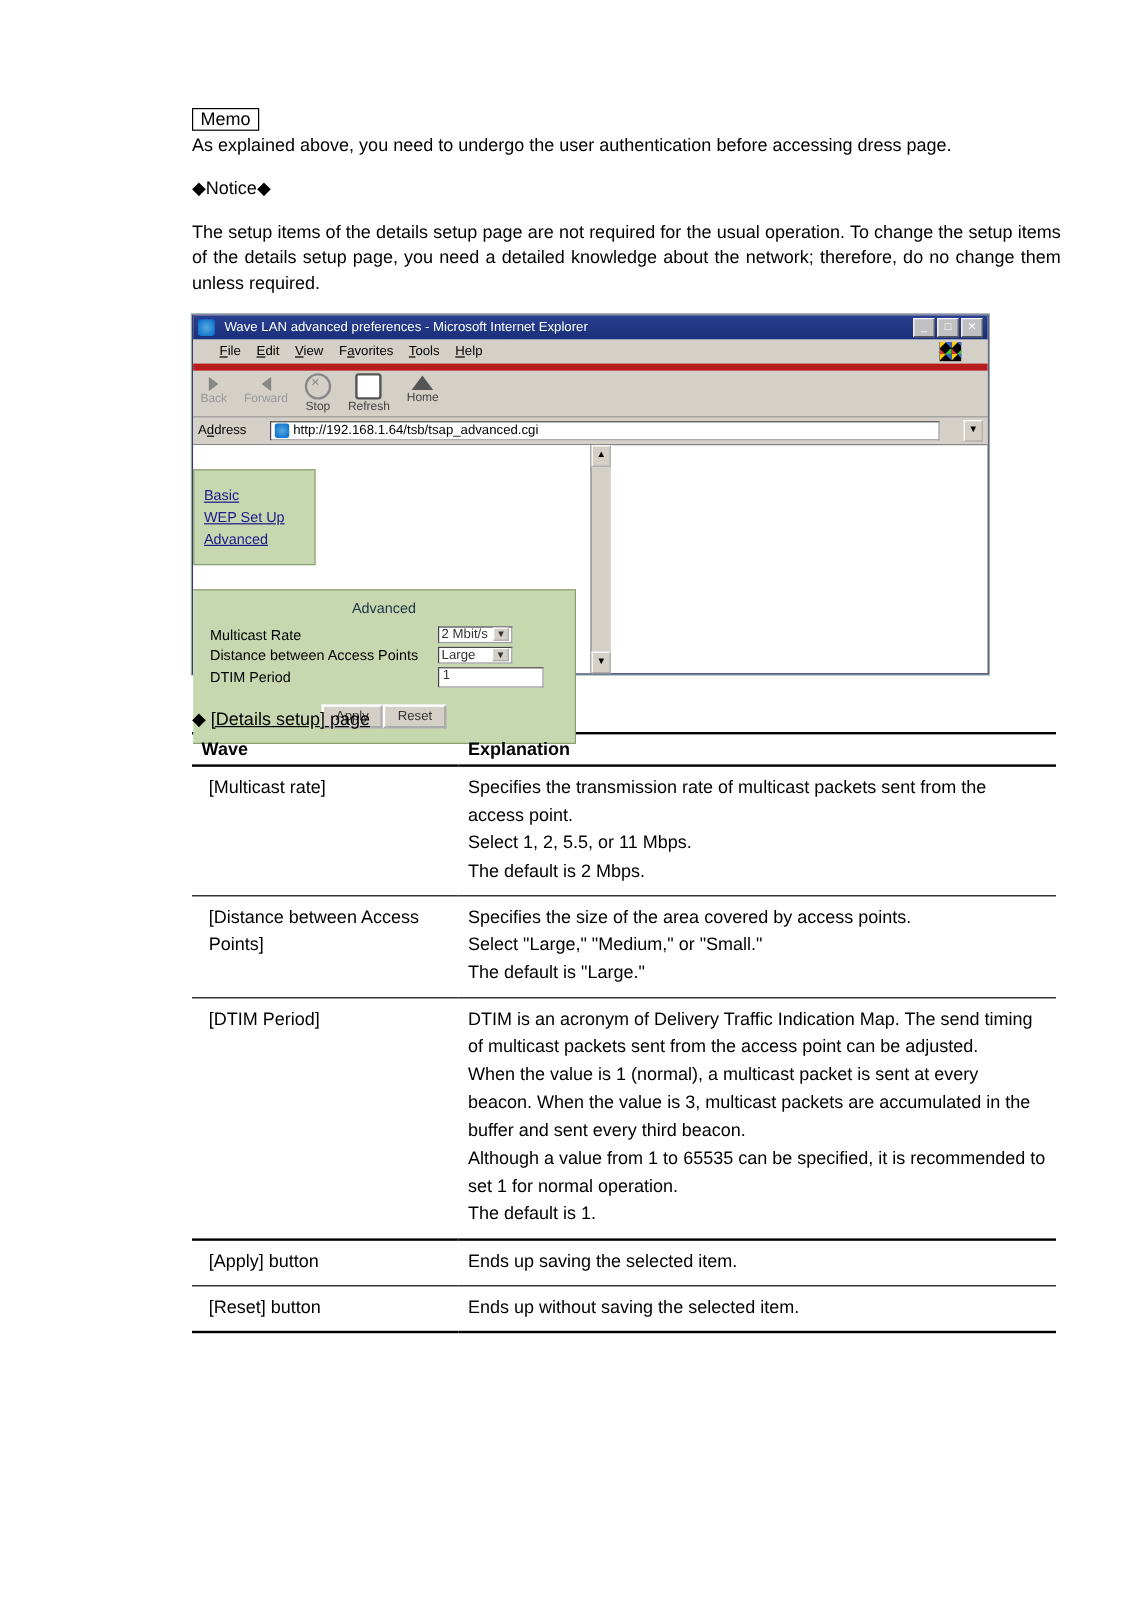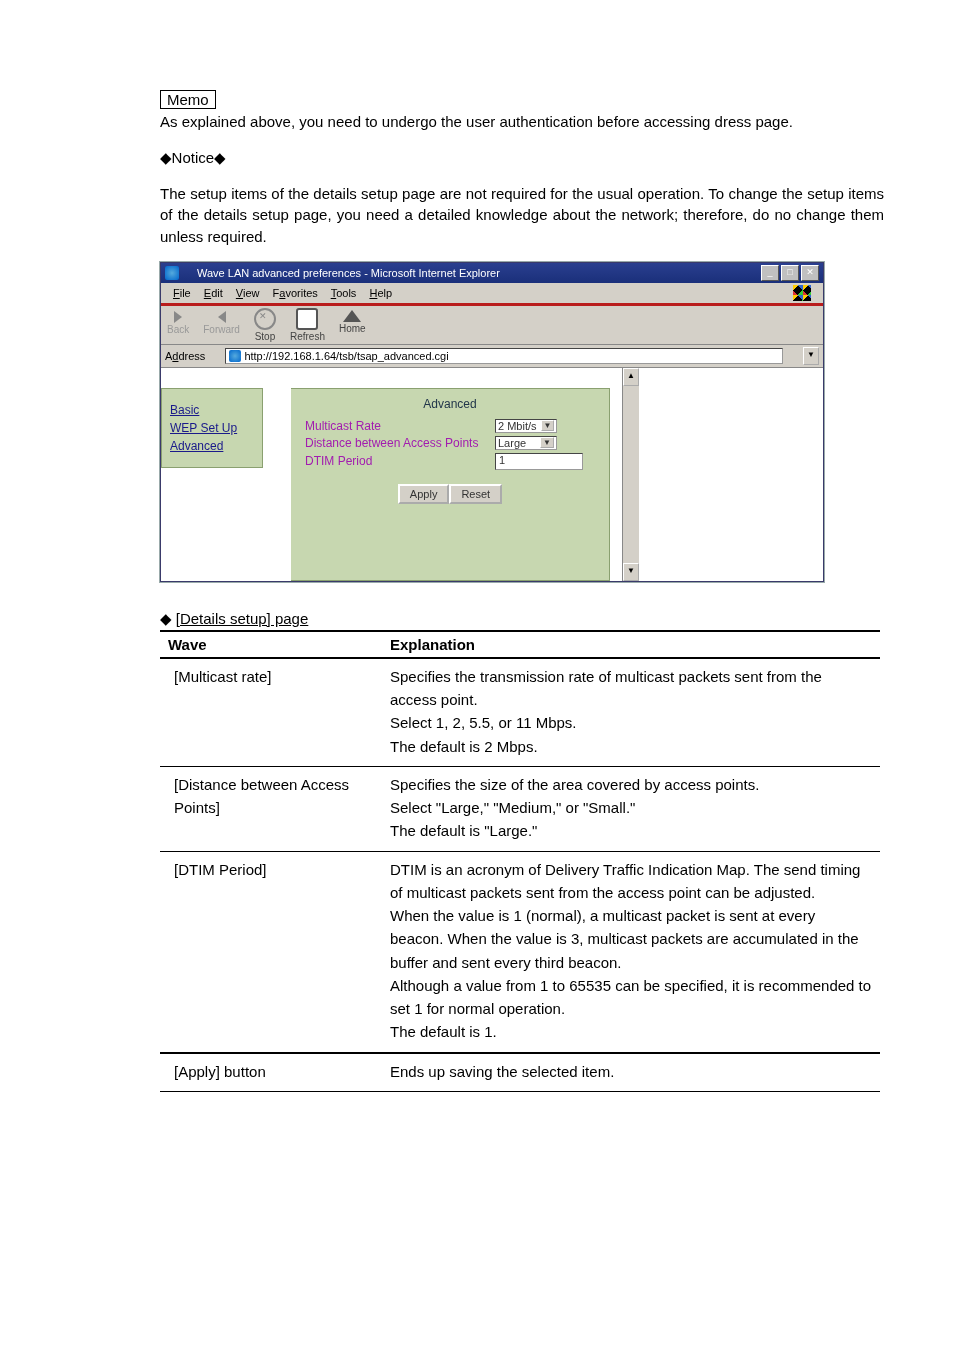--- a/index.html
+++ b/index.html
@@ -52,42 +52,42 @@
     align-items: center;
     justify-content: space-between;
     background: linear-gradient(#2a3f8f, #1a2f7a);
     color: #fff;
     padding: 2px 4px;
     font-size: 11px;
   }
   .titlebar .title {
     display: flex;
     align-items: center;
-    gap: 18px;
+    gap: 8px;
   }
   .titlebar .ie-icon {
     display:inline-block; width:14px; height:14px;
     background: radial-gradient(circle at 50% 50%, #5ad, #06c);
     border-radius:2px;
   }
   .winbtns { display:flex; gap:2px; }
   .winbtn {
     width:16px; height:14px;
     background:#c0c0c0; border:1px solid #fff;
     border-right-color:#555; border-bottom-color:#555;
     font-size:9px; line-height:12px; text-align:center;
   }
   .menubar {
     background:#d4d0c8;
     font-size:11px;
-    padding:2px 12px;
+    padding:2px 22px;
     display:flex;
     justify-content: space-between;
     align-items: center;
-    border-bottom:3px solid #b91c1c;
+    border-bottom:6px solid #b91c1c;
   }
   .menubar .menus span { margin-right:10px; }
   .menubar .menus span u { text-decoration: underline; }
   .win-logo {
     width:18px; height:16px;
     background:
       linear-gradient(45deg,#d33 25%, transparent 25%),
       linear-gradient(-45deg,#3c3 25%, transparent 25%),
       linear-gradient(45deg, transparent 75%, #36c 75%),
       linear-gradient(-45deg, transparent 75%, #fc0 75%);
@@ -119,21 +119,22 @@
   }
   .addrbar .addrfld {
     flex:1; background:#fff; border:1px inset #999; font-size:11px; padding:1px 3px;
     display:flex; align-items:center; gap:3px;
   }
   .addrbar .ie-sm { width:12px;height:12px; background: radial-gradient(circle,#5ad,#06c); border-radius:2px; }
   .addrbar .ddarr { width:14px;height:16px;background:#d4d0c8;border:1px outset #fff; text-align:center;font-size:8px;line-height:14px;}
   .content-area {
     display:flex;
     background:#fff;
-    height: 213px;
+    height: 190px;
+    flex-direction: column;
   }
   .leftgutter { width:130px; border-right: 0; }
   .nav-cell {
     background: #c7d7b0;
     border:1px solid #8aa070;
     padding: 10px 8px;
     width: 84px;
     margin: 20px 0 0 0;
   }
   .nav-cell a { display:block; color:#1a1a8a; text-decoration:underline; font-size:12px; margin:4px 0;}
@@ -142,21 +143,21 @@
     background:#c7d7b0;
     border:1px solid #8aa070;
     border-left:0;
     margin:20px 12px 0 0;
     padding: 8px 14px 12px 14px;
     color:#333;
     font-size:12px;
   }
   .main-cell .hdr { text-align:center; margin-bottom:8px; color:#22364a; }
   .main-row { display:flex; align-items:center; margin:3px 0; }
-  .main-row .lbl { width:190px; color:#a21caf; }
+  .main-row .lbl { width:190px; color:#000000; }
   .sel { background:#fff; border:1px inset #999; font-size:11px; padding:0 2px; min-width:56px; display:inline-flex; align-items:center; justify-content:space-between;}
   .sel .arr { font-size:8px; background:#d4d0c8; border:1px outset #fff; padding:0 2px; margin-left:4px;}
   .txtin { background:#fff; border:1px inset #999; width:80px; height:15px; font-size:11px; padding:0 3px;}
   .btnrow { margin-top:14px; display:flex; justify-content:center; width:290px;}
   .osbtn { background:#d4d0c8; border:2px outset #fff; font-size:11px; padding:2px 10px;}
   .statusbar {
     display:flex; justify-content:space-between; align-items:center;
     background:#d4d0c8; border-top:1px solid #888;
     font-size:11px; padding:1px 4px;
   }
@@ -313,16 +314,20 @@
             <td>Specifies the size of the area covered by access points.<br>Select "Large," "Medium," or "Small."<br>The default is "Large."</td>
           </tr>
           <tr class="group-start">
             <td>[DTIM Period]</td>
             <td>DTIM is an acronym of Delivery Traffic Indication Map.  The send timing of multicast packets sent from the access point can be adjusted.<br>When the value is 1 (normal), a multicast packet is sent at every beacon.    When the value is 3, multicast packets are accumulated in the buffer and sent every third beacon.<br>Although a value from 1 to 65535 can be specified, it is recommended to set 1 for normal operation.<br>The default is 1.</td>
           </tr>
           <tr class="last-thick-top bottom">
             <td>[Apply] button</td>
             <td>Ends up saving the selected item.</td>
           </tr>
+          <tr class="group-start last-end">
+            <td>[Reset] button</td>
+            <td>Ends up without saving the selected item.</td>
+          </tr>
         </tbody>
     </table>
   </div>
 </div>
 
 </body></html>

